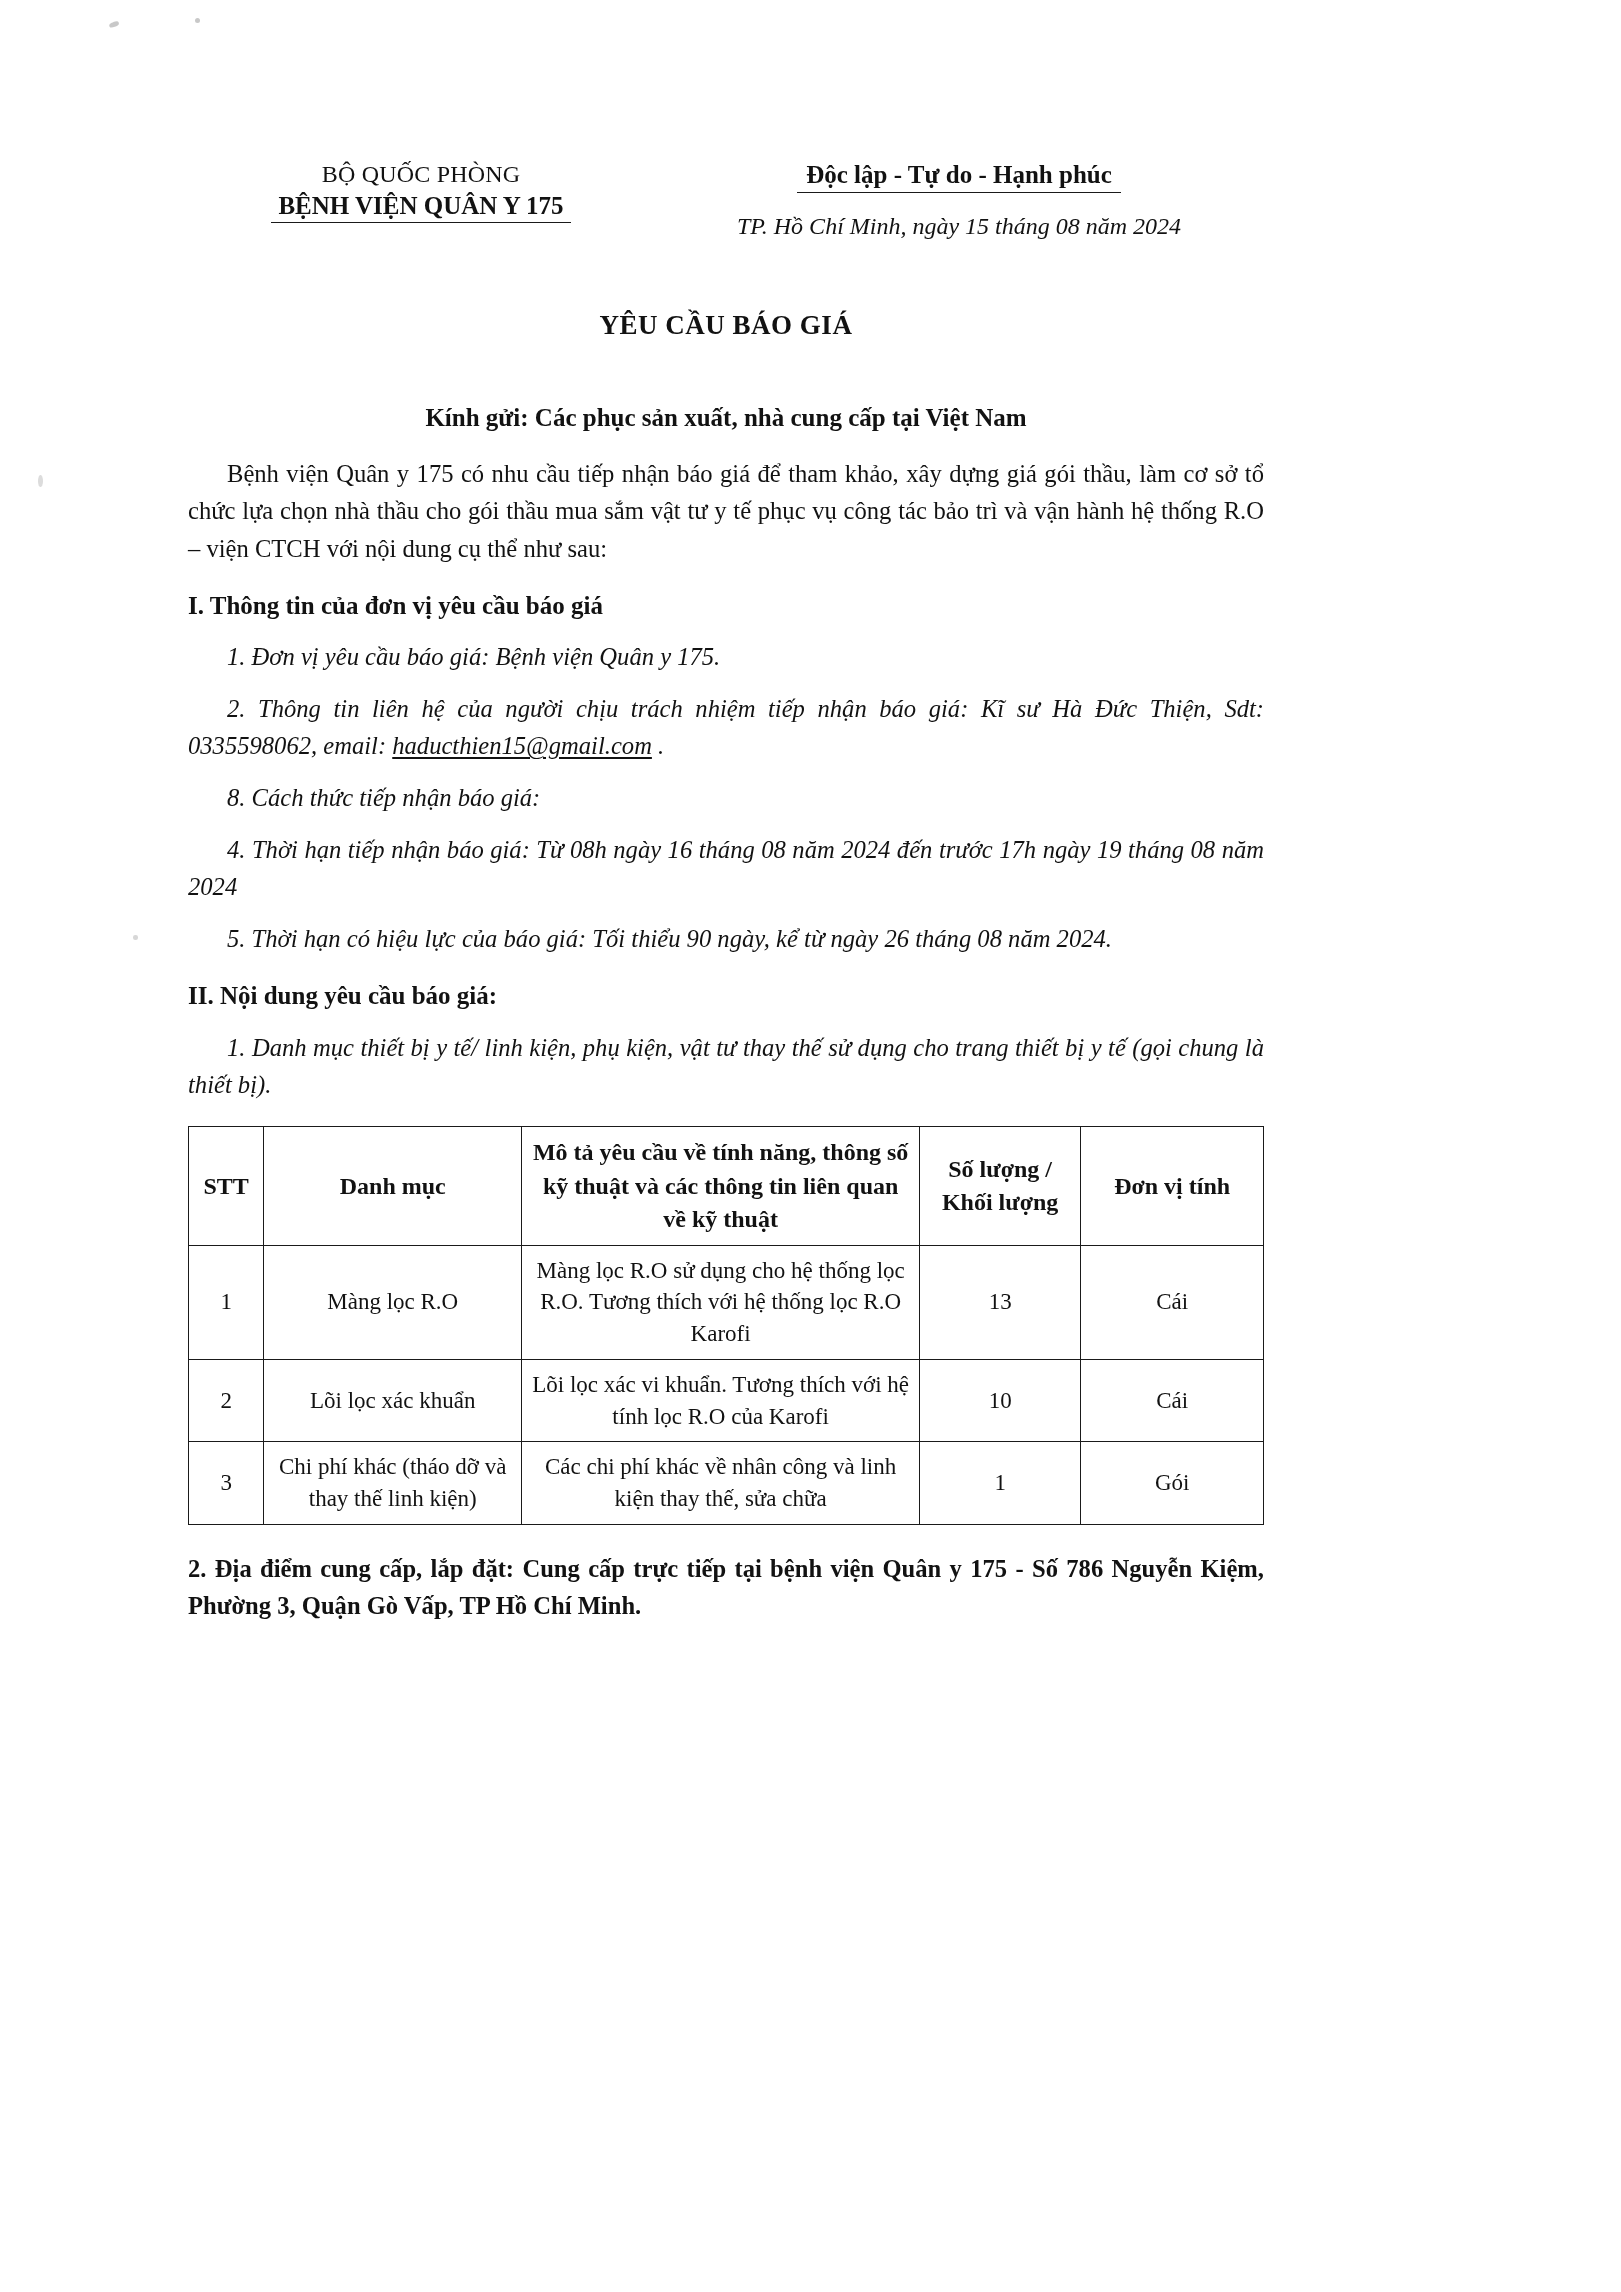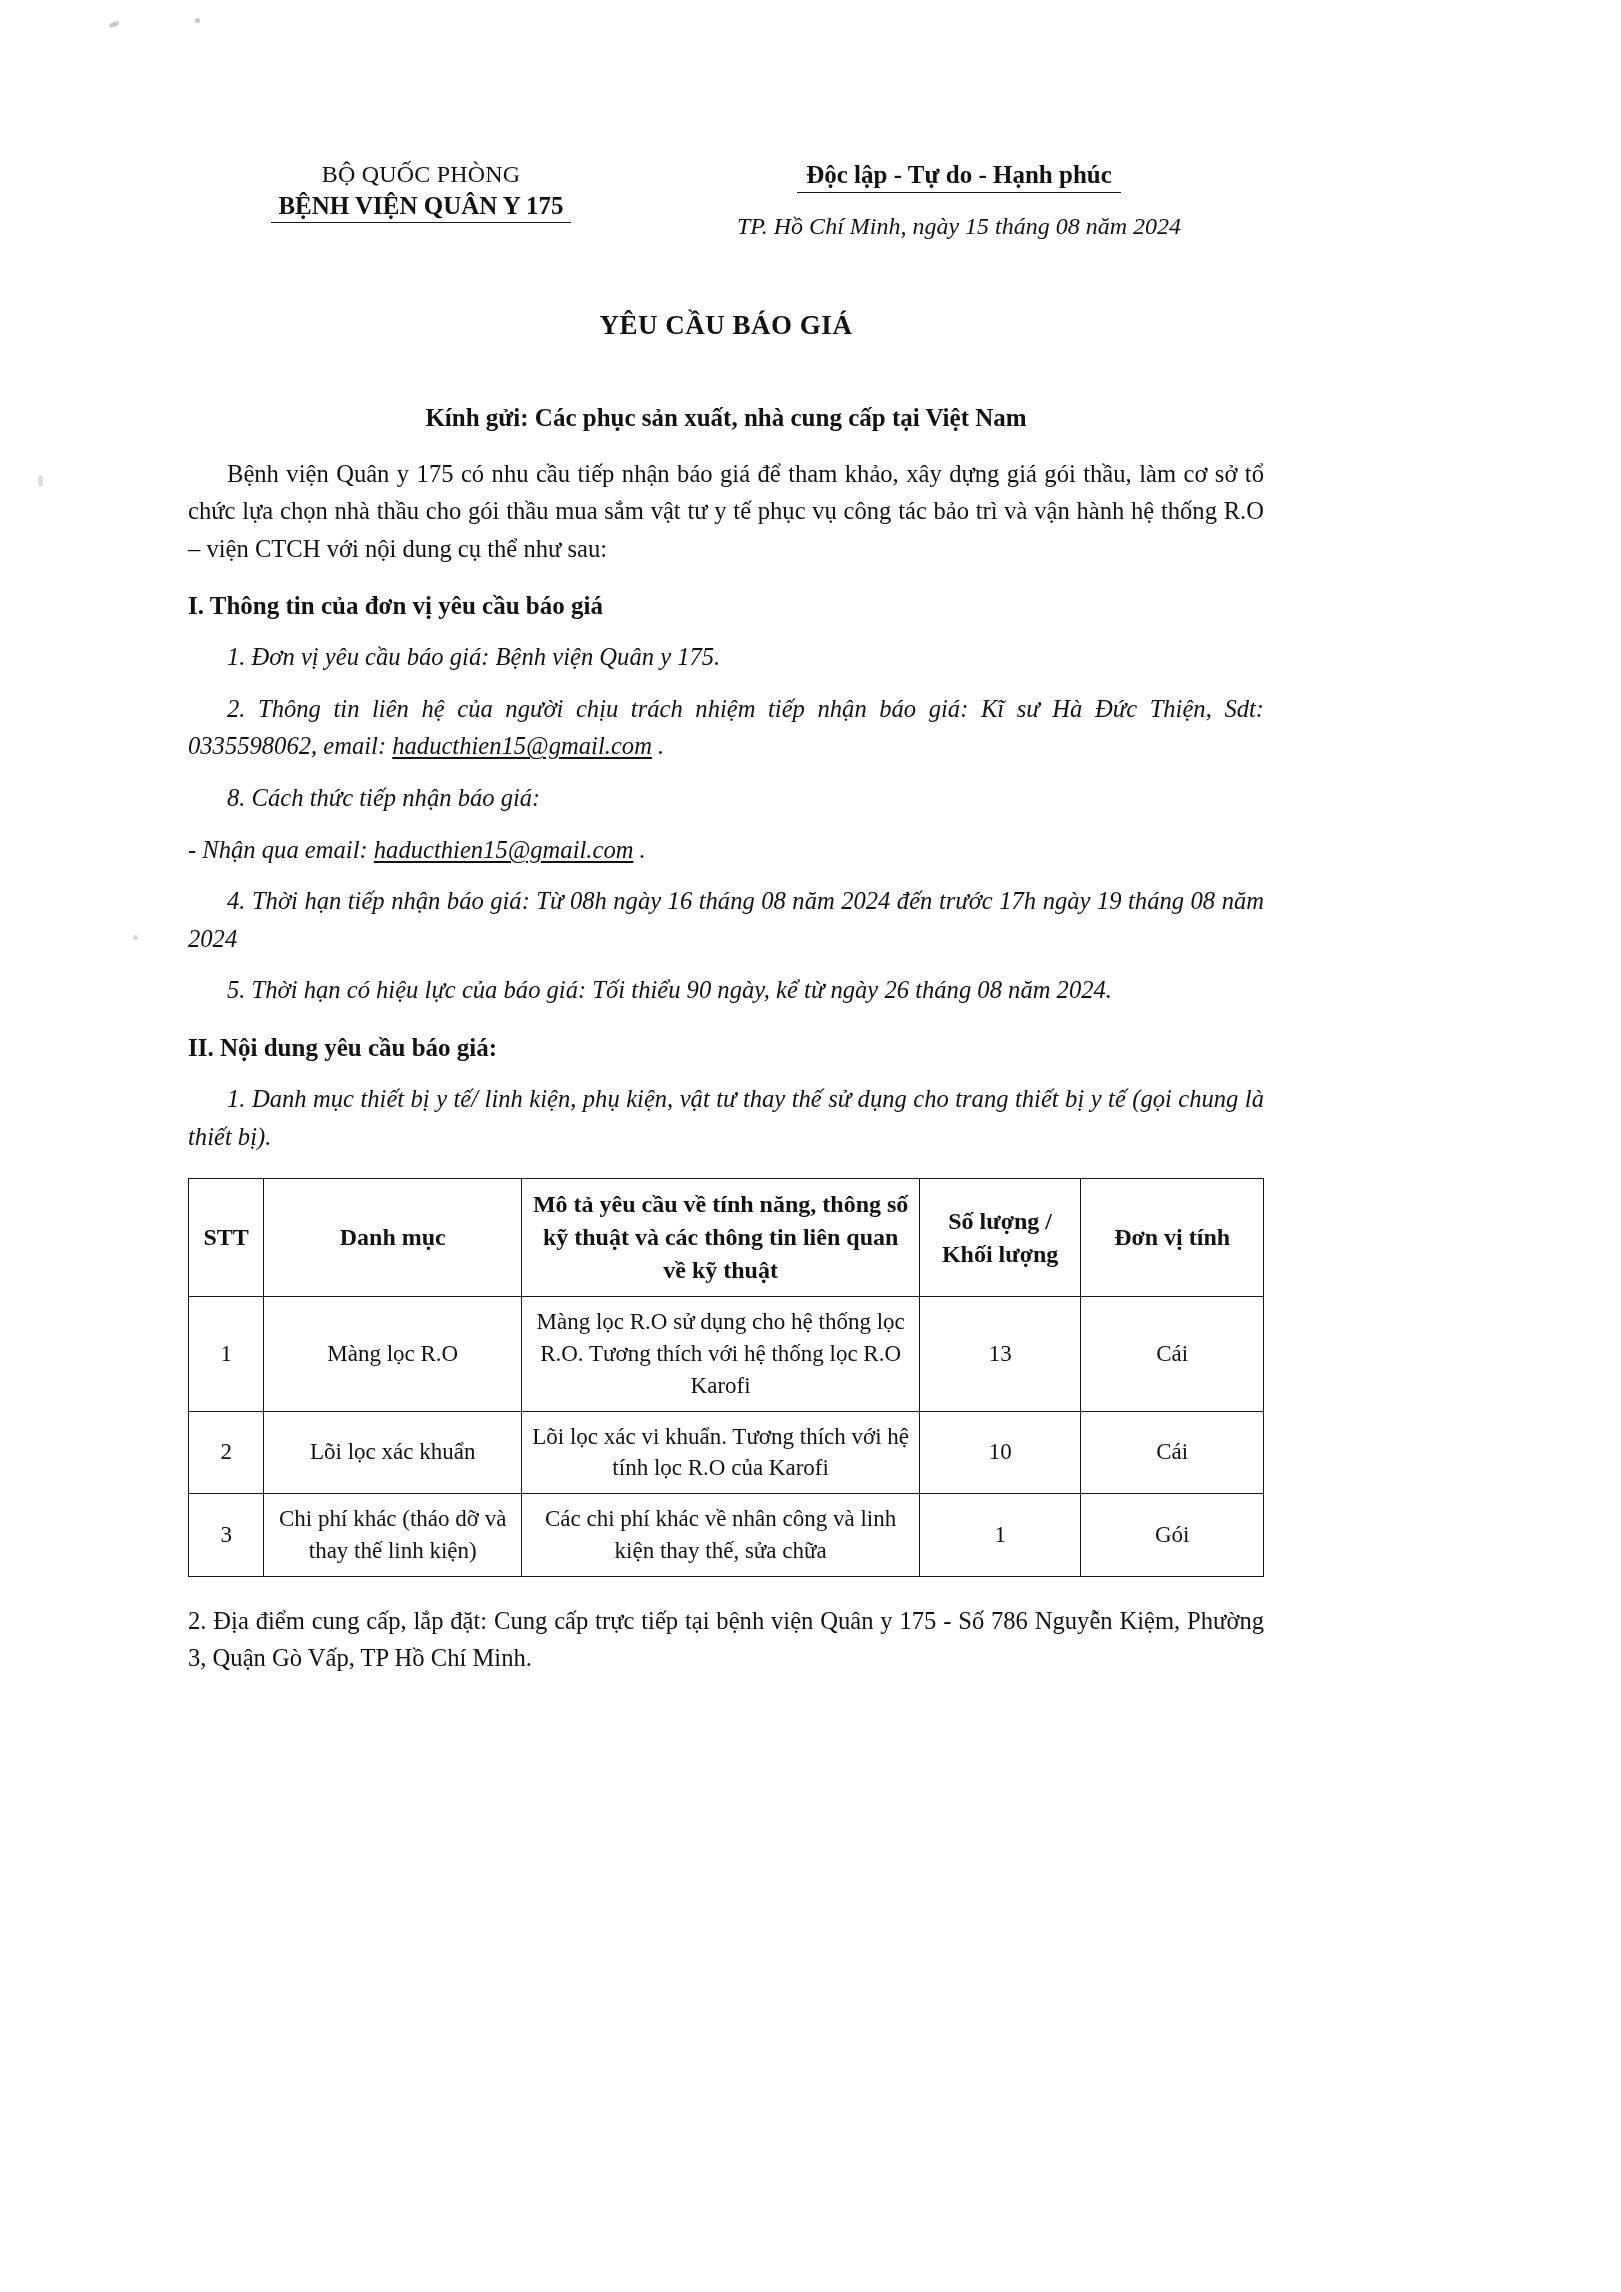--- a/index.html
+++ b/index.html
@@ -137,20 +137,21 @@
   col.c-name  { width: 24%; }
   col.c-desc  { width: 37%; }
   col.c-qty   { width: 15%; }
   col.c-unit  { width: 17%; }
 
   .footer-para {
     font-size: 24.6px;
     line-height: 1.52;
     margin-top: 25px;
     text-align: justify;
+    font-weight: bold;
   }
 </style>
 </head>
 <body>
 
 <div class="page">
 
   <span class="speck s1"></span>
   <span class="speck s2"></span>
   <span class="speck s3"></span>
@@ -175,21 +176,20 @@
 
   <div class="heading">I. Thông tin của đơn vị yêu cầu báo giá</div>
 
   <div class="para indent tight">1. Đơn vị yêu cầu báo giá: Bệnh viện Quân y 175.</div>
 
   <div class="para indent tight"><span>2. Thông tin liên hệ của người chịu trách nhiệm tiếp nhận báo giá: Kĩ sư Hà Đức Thiện, Sdt: 0335598062, email: </span><span class="underline-link">haducthien15@gmail.com</span><span> .</span></div>
 
   <div class="para indent tight">8. Cách thức tiếp nhận báo giá:</div>
 
 
-  <div class="para tight"><span>- Nhận qua email: </span><span class="underline-link">haducthien15@gmail.com</span><span> .</span></div>
 
   <div class="para indent tight">4. Thời hạn tiếp nhận báo giá: Từ 08h ngày 16 tháng 08 năm 2024 đến trước 17h ngày 19 tháng 08 năm 2024</div>
 
 
   <div class="para indent tight">5. Thời hạn có hiệu lực của báo giá: Tối thiểu 90 ngày, kể từ ngày 26 tháng 08 năm 2024.</div>
 
   <div class="heading">II. Nội dung yêu cầu báo giá:</div>
 
   <div class="para indent tight">1. Danh mục thiết bị y tế/ linh kiện, phụ kiện, vật tư thay thế sử dụng cho trang thiết bị y tế (gọi chung là thiết bị).</div>
 

